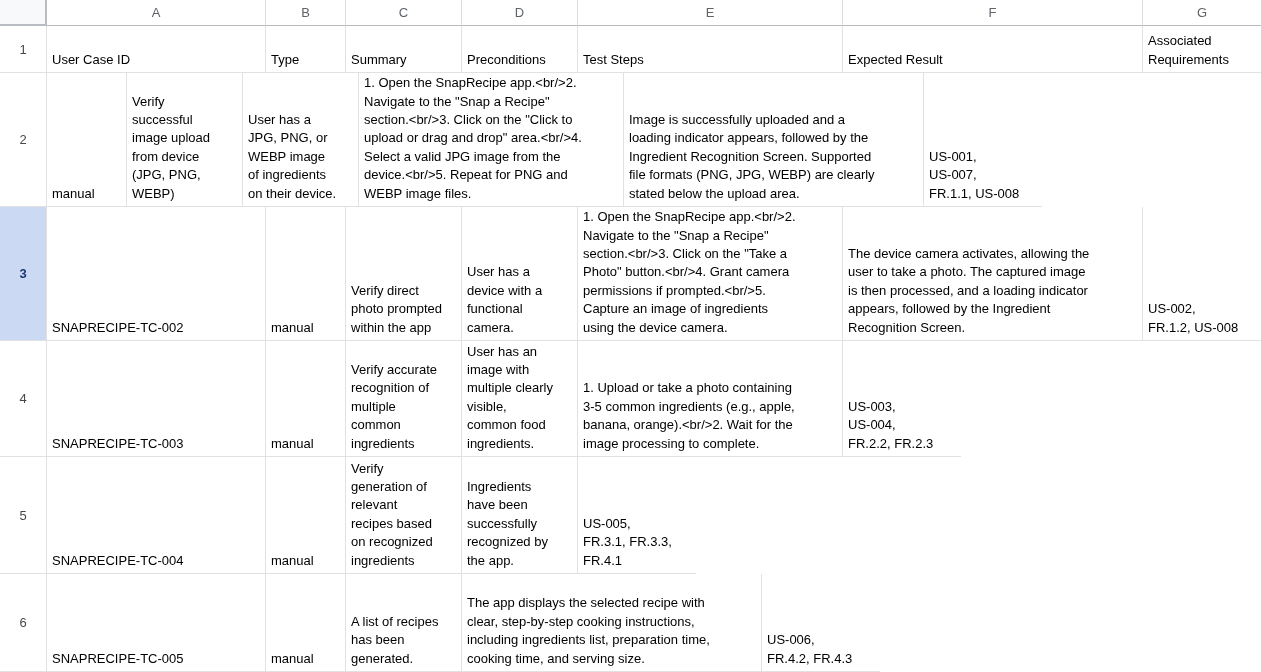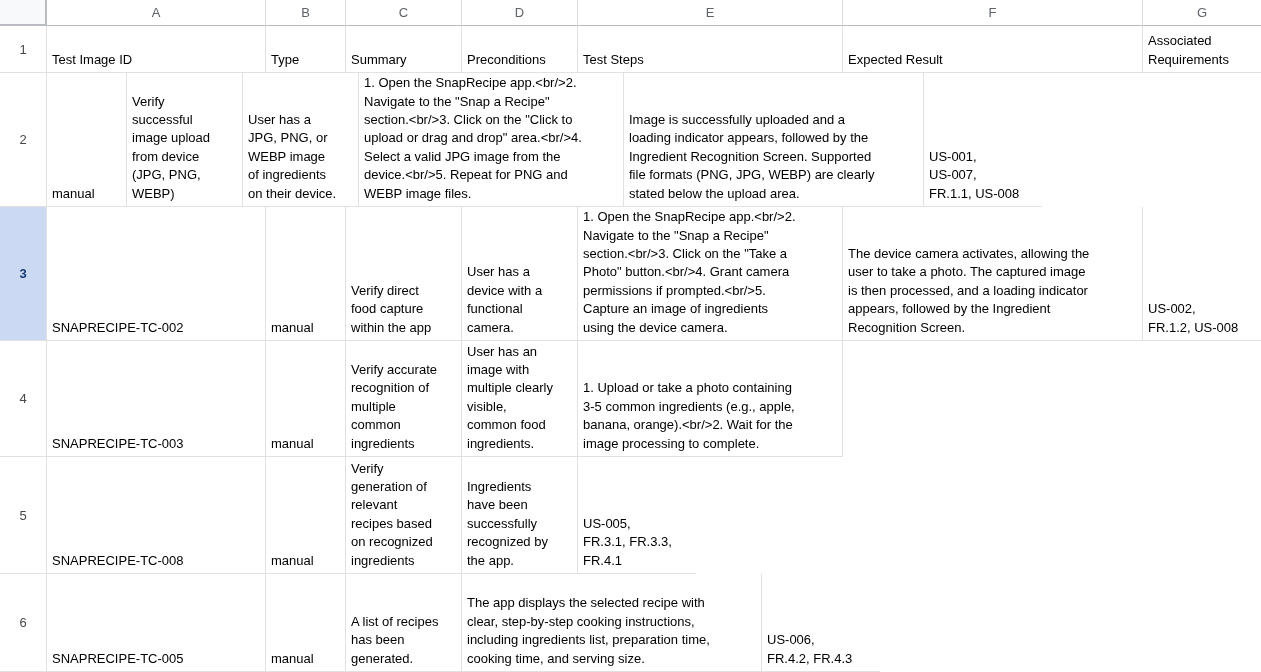--- a/index.html
+++ b/index.html
@@ -56,21 +56,21 @@
     <div class="wG colhead lastcol">
         <span>G</span>
       </div>
   </div>
 
   <div class="row h1">
     <div class="w0 rownum">
         <span>1</span>
       </div>
     <div class="wA cell">
-        <span class="txt">Test Image ID</span>
+        <span class="txt">User Case ID</span>
       </div>
     <div class="wB cell">
         <span class="txt">Type</span>
       </div>
     <div class="wC cell">
         <span class="txt">Summary</span>
       </div>
     <div class="wD cell">
         <span class="txt">Preconditions</span>
       </div>
@@ -136,21 +136,21 @@
         <span>3</span>
       </div>
     <div class="wA cell">
         <span class="txt">SNAPRECIPE-TC-002</span>
       </div>
     <div class="wB cell">
         <span class="txt">manual</span>
       </div>
     <div class="wC cell">
         <span class="txt">Verify direct
-food capture
+photo prompted
 within the app</span>
       </div>
     <div class="wD cell">
         <span class="txt">User has a
 device with a
 functional
 camera.</span>
       </div>
     <div class="wE cell">
         <span class="txt">1. Open the SnapRecipe app.&lt;br/&gt;2.
@@ -198,28 +198,33 @@
 visible,
 common food
 ingredients.</span>
       </div>
     <div class="wE cell">
         <span class="txt">1. Upload or take a photo containing
 3-5 common ingredients (e.g., apple,
 banana, orange).&lt;br/&gt;2. Wait for the
 image processing to complete.</span>
       </div>
+    <div class="wG cell lastcol">
+        <span class="txt">US-003,
+US-004,
+FR.2.2, FR.2.3</span>
+      </div>
   </div>
 
   <div class="row h5">
     <div class="w0 rownum">
         <span>5</span>
       </div>
     <div class="wA cell">
-        <span class="txt">SNAPRECIPE-TC-008</span>
+        <span class="txt">SNAPRECIPE-TC-004</span>
       </div>
     <div class="wB cell">
         <span class="txt">manual</span>
       </div>
     <div class="wC cell">
         <span class="txt">Verify
 generation of
 relevant
 recipes based
 on recognized

